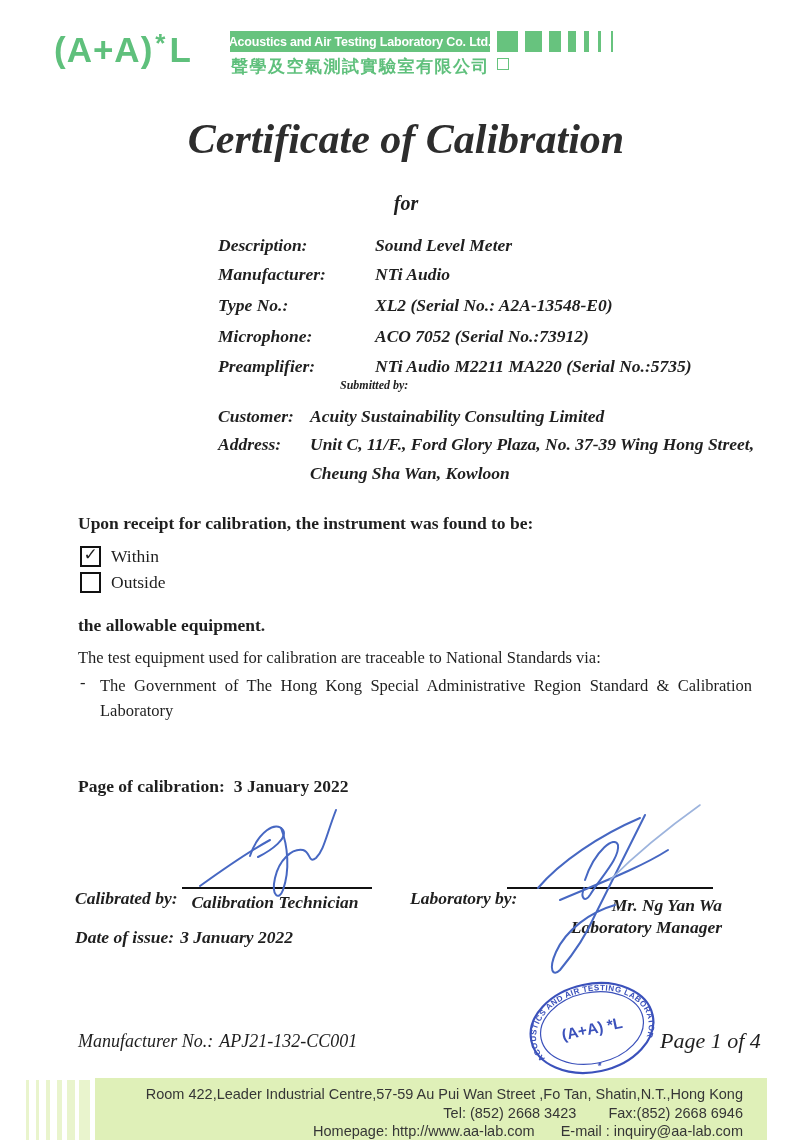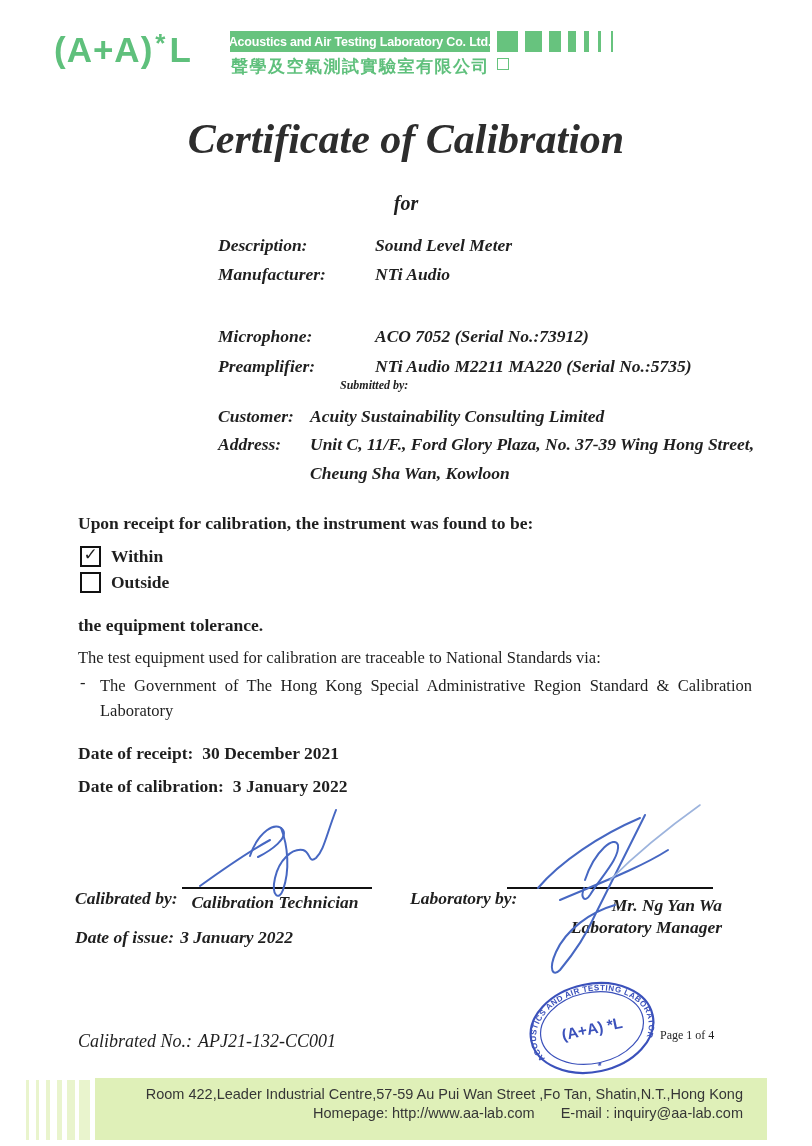--- a/index.html
+++ b/index.html
@@ -59,21 +59,21 @@
   
   .intro  { left:78px; top:513px; font-size:17.5px; font-weight:bold; }
   .cbrow  { left:80px; display:flex; align-items:center; }
   .w0{top:546px;} .w1{top:572px;}
   .checkbox {
     width:17px; height:17px; border:2px solid #111; display:inline-flex;
     align-items:center; justify-content:center; background:#fff;
   }
   .checkbox .tick { font-size:17px; font-weight:bold; line-height:1; margin-top:-4px;
     font-family:"DejaVu Sans", sans-serif; }
-  .cblabel { margin-left:10px; font-size:17.5px; font-weight:bold; }
+  .cblabel { margin-left:10px; font-size:17.5px; font-weight:normal; }
   .outro { left:78px; top:615px; font-size:17.5px; font-weight:bold; }
 
   
   .trace1 { left:78px; top:648px; font-size:16.5px; }
   .tdash  { left:80px; top:673px; font-size:16.5px; }
   .titem  { left:100px; top:673px; width:652px; font-size:16.5px;
     line-height:25px; text-align:justify; }
 
   
   .drow { left:78px; font-size:17.5px; font-weight:bold; white-space:nowrap; }
@@ -90,21 +90,21 @@
   .certblock { left:520px; top:894px; width:202px; text-align:right;
     font-size:17.5px; font-weight:bold; font-style:italic; line-height:22px; }
   .dissue { left:75px; top:927px; font-size:17.5px; font-weight:bold; font-style:italic; white-space:nowrap; }
   .dissue .dval { margin-left:6px; }
   .sigsvg { left:0; top:0; pointer-events:none; }
 
   
   .stamp { left:522px; top:978px; pointer-events:none; }
   .certno { left:78px; top:1031px; font-size:18px; font-style:italic; white-space:nowrap; }
   .certno .cval { margin-left:6px; }
-  .pageno { left:660px; top:1028px; font-size:12px; }
+  .pageno { left:660px; top:1028px; font-size:22px; font-style:italic; }
 
   
   .fbar { top:1080px; height:60px; background:#e9f4cd; }
   .fb1{left:26px;width:3px;} .fb2{left:36px;width:3px;} .fb3{left:46px;width:4px;}
   .fb4{left:57px;width:5px;} .fb5{left:67px;width:8px;} .fb6{left:79px;width:11px;}
   .fblock {
     left:95px; top:1078px; width:672px; height:62px; background:#dff0b8;
     font-family:"Liberation Sans", sans-serif; font-size:14.5px; color:#363636;
     box-sizing:border-box; padding:7px 24px 0 14px;
   }
@@ -137,20 +137,23 @@
 
   <div class="abs zh">聲學及空氣測試實驗室有限公司</div>
   <div class="abs for">for</div>
 
   <div class="abs irow r0">
     <span class="flabel">Description:</span><span>Sound Level Meter</span>
   </div>
   <div class="abs irow r1">
     <span class="flabel">Manufacturer:</span><span>NTi Audio</span>
   </div>
+  <div class="abs irow r2">
+    <span class="flabel">Type No.:</span><span>XL2 (Serial No.: A2A-13548-E0)</span>
+  </div>
   <div class="abs irow r3">
     <span class="flabel">Microphone:</span><span>ACO 7052 (Serial No.:73912)</span>
   </div>
   <div class="abs irow r4">
     <span class="flabel">Preamplifier:</span><span>NTi Audio M2211 MA220 (Serial No.:5735)</span>
   </div>
 
   <div class="abs submitted">Submitted by:</div>
   <div class="abs crow c0">
     <span class="clabel">Customer:</span><span>Acuity Sustainability Consulting Limited</span>
@@ -164,31 +167,28 @@
   <div class="abs cbrow w0">
     <span class="checkbox">
         <span class="tick">✓</span>
       </span>
     <span class="cblabel">Within</span>
   </div>
   <div class="abs cbrow w1">
     <span class="checkbox"></span>
     <span class="cblabel">Outside</span>
   </div>
-  <div class="abs outro">the equipment tolerance.</div>
+  <div class="abs outro">the allowable equipment.</div>
 
   <div class="abs trace1">The test equipment used for calibration are traceable to National Standards via:</div>
   <div class="abs tdash">-</div>
   <div class="abs titem">The Government of The Hong Kong Special Administrative Region Standard &amp; Calibration Laboratory</div>
 
-  <div class="abs drow d0">
-    <span>Date of receipt:</span><span class="dval">30 December 2021</span>
-  </div>
   <div class="abs drow d1">
-    <span>Date of calibration:</span><span class="dval">3 January 2022</span>
+    <span>Page of calibration:</span><span class="dval">3 January 2022</span>
   </div>
 
   <div class="abs siglabel s0">Calibrated by:</div>
   <div class="abs sigline l0"></div>
   <div class="abs sigtitle">Calibration Technician</div>
 
   <div class="abs siglabel s1">Laboratory by:</div>
   <div class="abs sigline l1"></div>
   <div class="abs certblock">
     <div>Mr. Ng Yan Wa</div>
@@ -221,31 +221,34 @@
       <path id="ringPath" d="M 18 70 A 57 40 0 1 1 120 72" stroke="none"></path>
       <text font-family="Liberation Sans, sans-serif" font-size="8" font-weight="bold" fill="#3b51bb" stroke="none" letter-spacing="0.5">
         <textPath href="#ringPath">ACOUSTICS AND AIR TESTING LABORATORY CO. LTD.</textPath>
       </text>
       <text x="70" y="56" text-anchor="middle" font-family="Liberation Sans, sans-serif" font-size="15.5" font-weight="bold" fill="#3b51bb" stroke="none">(A+A) *L</text>
       <text x="70" y="92" text-anchor="middle" font-family="Liberation Sans, sans-serif" font-size="10" font-weight="bold" fill="#3b51bb" stroke="none">*</text>
     </g>
   </svg>
 
   <div class="abs certno">
-    <span>Calibrated No.:</span><span class="cval">APJ21-132-CC001</span>
+    <span>Manufacturer No.:</span><span class="cval">APJ21-132-CC001</span>
   </div>
   <div class="abs pageno">Page 1 of 4</div>
 
   <div class="abs fbar fb1"></div>
   <div class="abs fbar fb2"></div>
   <div class="abs fbar fb3"></div>
   <div class="abs fbar fb4"></div>
   <div class="abs fbar fb5"></div>
   <div class="abs fbar fb6"></div>
 
   <div class="abs fblock">
     <div class="fline">Room 422,Leader Industrial Centre,57-59 Au Pui Wan Street ,Fo Tan, Shatin,N.T.,Hong Kong</div>
     <div class="fline">
+      <span>Tel: (852) 2668 3423</span><span class="gap30">Fax:(852) 2668 6946</span>
+    </div>
+    <div class="fline">
       <span>Homepage: http://www.aa-lab.com</span><span class="gap25">E-mail : inquiry@aa-lab.com</span>
     </div>
   </div>
 
 </div>
 
 </body></html>

